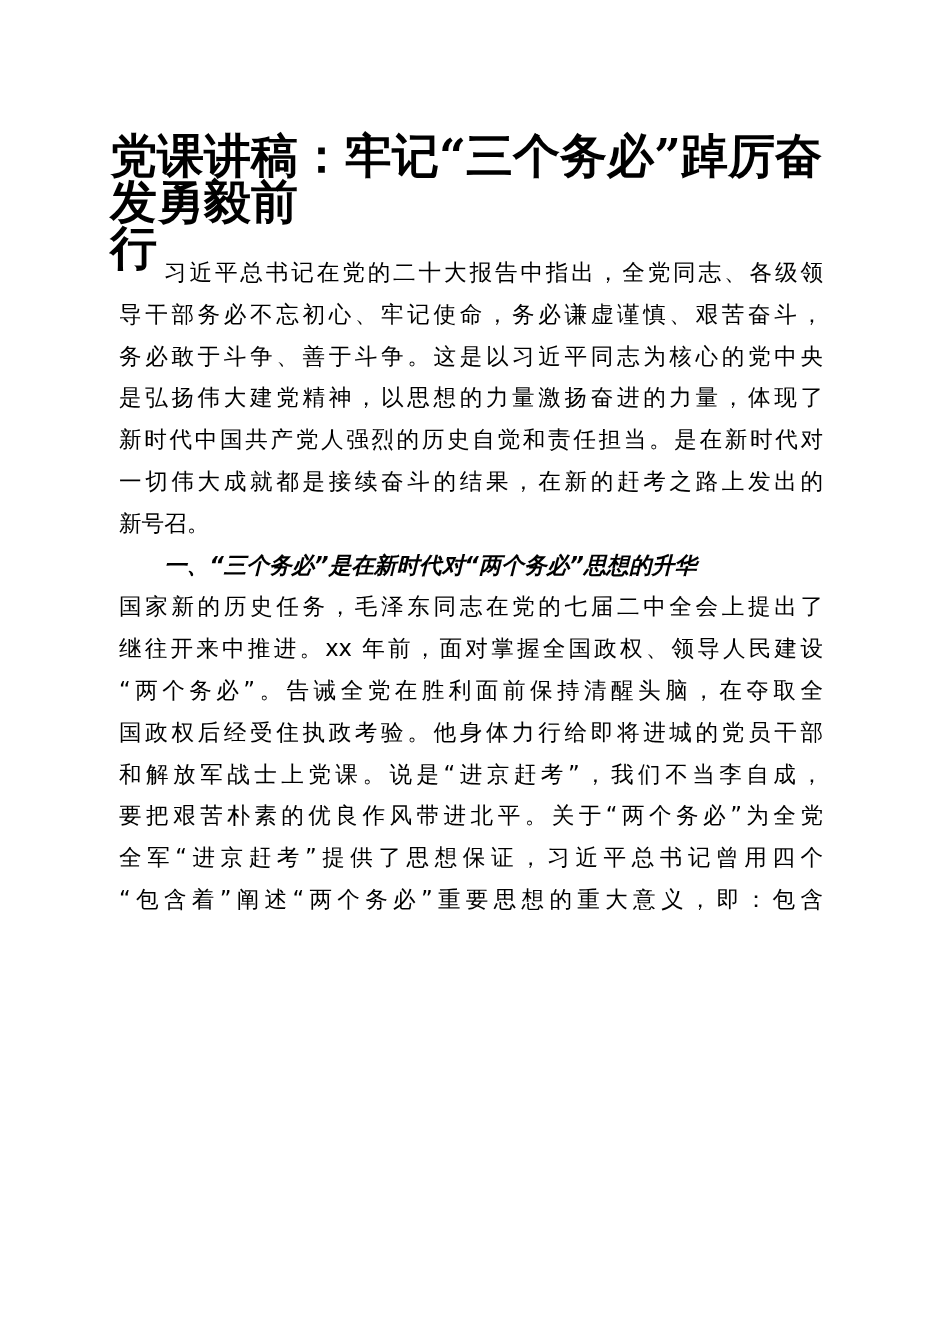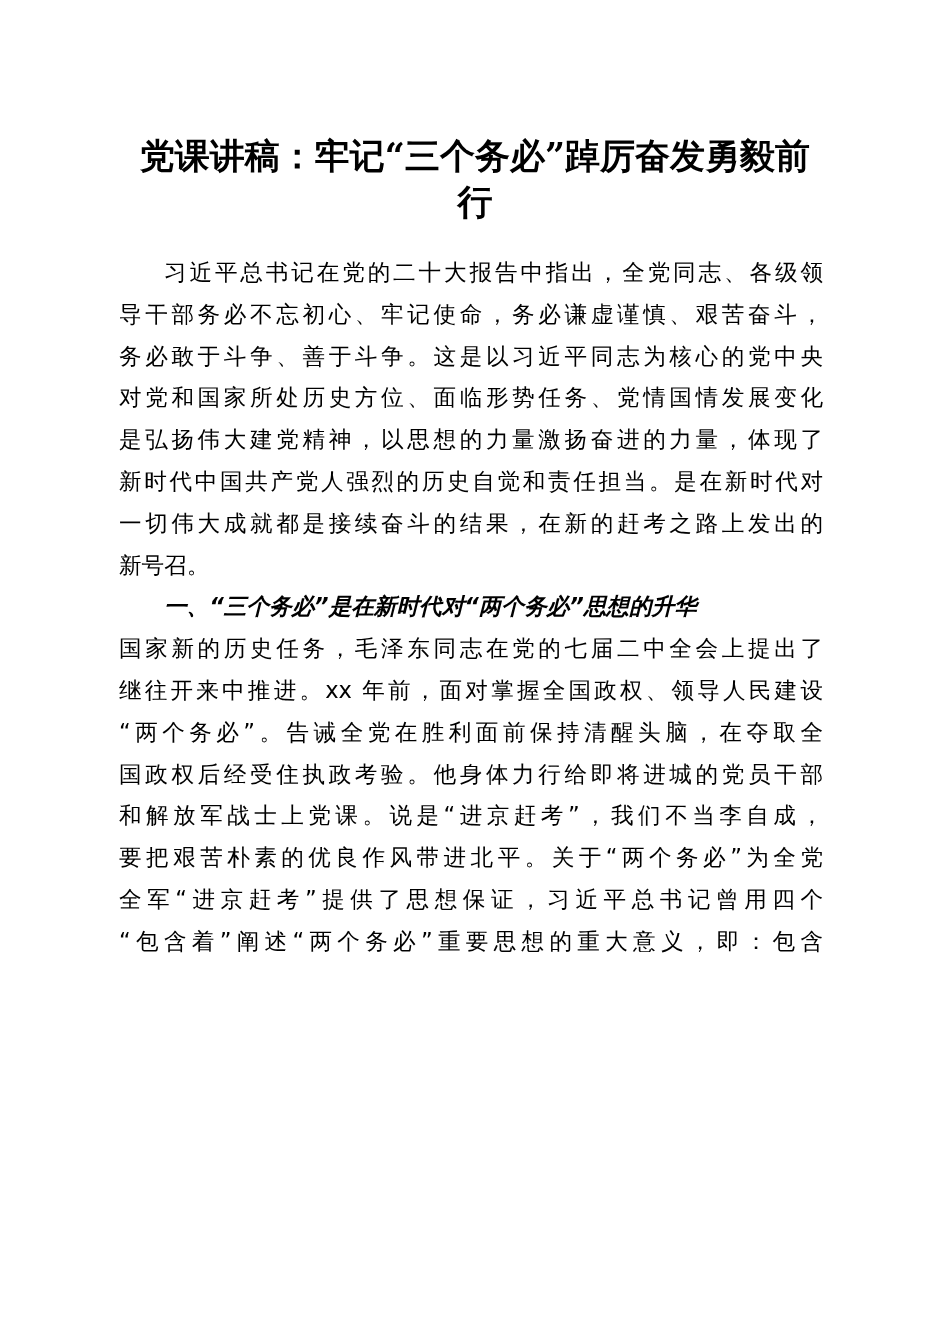--- a/index.html
+++ b/index.html
@@ -3,23 +3,22 @@
   <meta charset="utf-8">
   <style>
     html, body { margin: 0; padding: 0; background: #ffffff; }
     body { width: 950px; height: 1344px; position: relative; overflow: hidden; }
     .page {
       position: absolute; left: 0; top: 0; width: 950px; height: 1344px; background: #fff;
       color: #000;
     }
     .title {
       position: absolute; left: 110px; top: 133px; width: 730px;
-      text-align: center;
       font-family: "DejaVu Serif", "Liberation Serif", serif;
-      font-weight: bold; font-size: 35px; line-height: 46px; letter-spacing: 0px;
+      font-weight: bold; font-size: 47px; line-height: 46px; letter-spacing: 0px;
     }
     .body {
       position: absolute; left: 119px; top: 252px; width: 704px;
       font-family: "DejaVu Sans", "Liberation Sans", sans-serif;
       font-size: 22.6px; line-height: 41.8px;
       text-align: justify; text-justify: inter-character;
     }
     .line { display: block; white-space: nowrap; text-align-last: justify; text-align: justify; height: 41.8px; overflow: visible; }
     .line.last { text-align-last: left; }
     .line.indent { padding-left: 45px; }
@@ -39,21 +38,20 @@
     <div>党课讲稿：牢记“三个务必”踔厉奋发勇毅前</div>
     <div>行</div>
   </div>
 
   <div class="body">
 
     <div>
       <span class="line indent">习近平总书记在党的二十大报告中指出，全党同志、各级领</span>
       <span class="line">导干部务必不忘初心、牢记使命，务必谦虚谨慎、艰苦奋斗，</span>
       <span class="line">务必敢于斗争、善于斗争。这是以习近平同志为核心的党中央</span>
-      <span class="line">对党和国家所处历史方位、面临形势任务、党情国情发展变化</span>
       <span class="line">是弘扬伟大建党精神，以思想的力量激扬奋进的力量，体现了</span>
       <span class="line">新时代中国共产党人强烈的历史自觉和责任担当。是在新时代对</span>
       <span class="line">一切伟大成就都是接续奋斗的结果，在新的赶考之路上发出的</span>
       <span class="line last">新号召。</span>
     </div>
 
     <span class="heading">一、“三个务必”是在新时代对“两个务必”思想的升华</span>
 
     <div>
       <span class="line">国家新的历史任务，毛泽东同志在党的七届二中全会上提出了</span>

